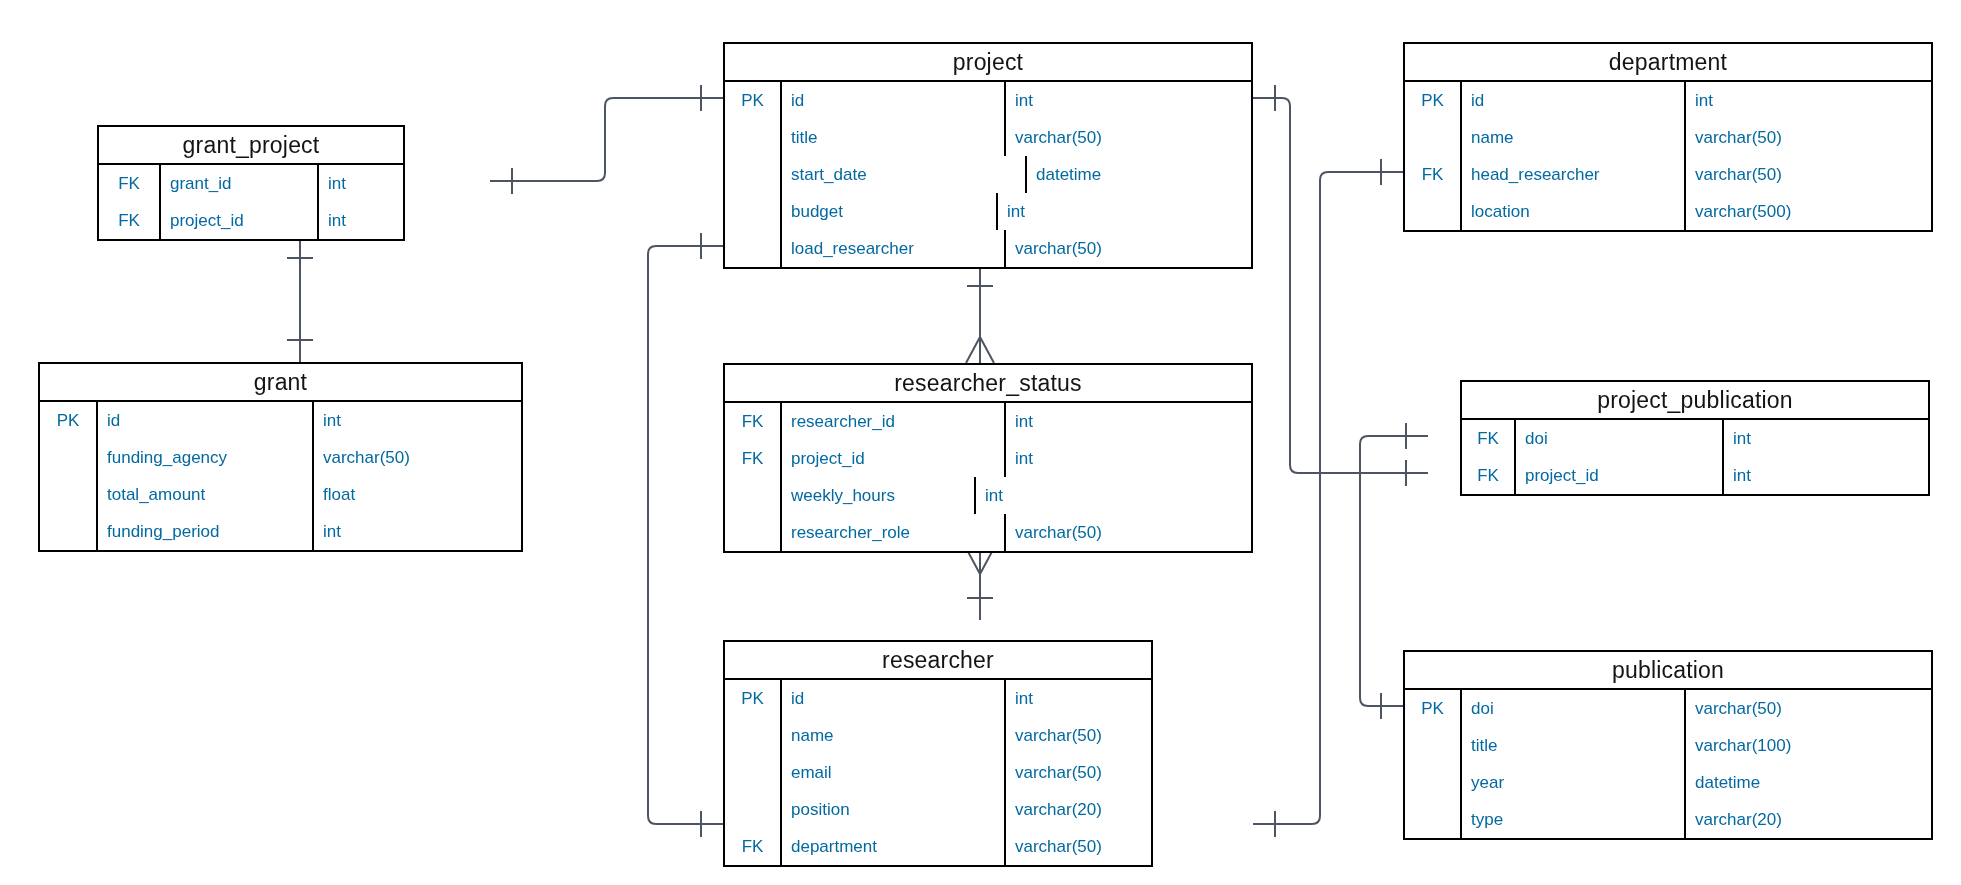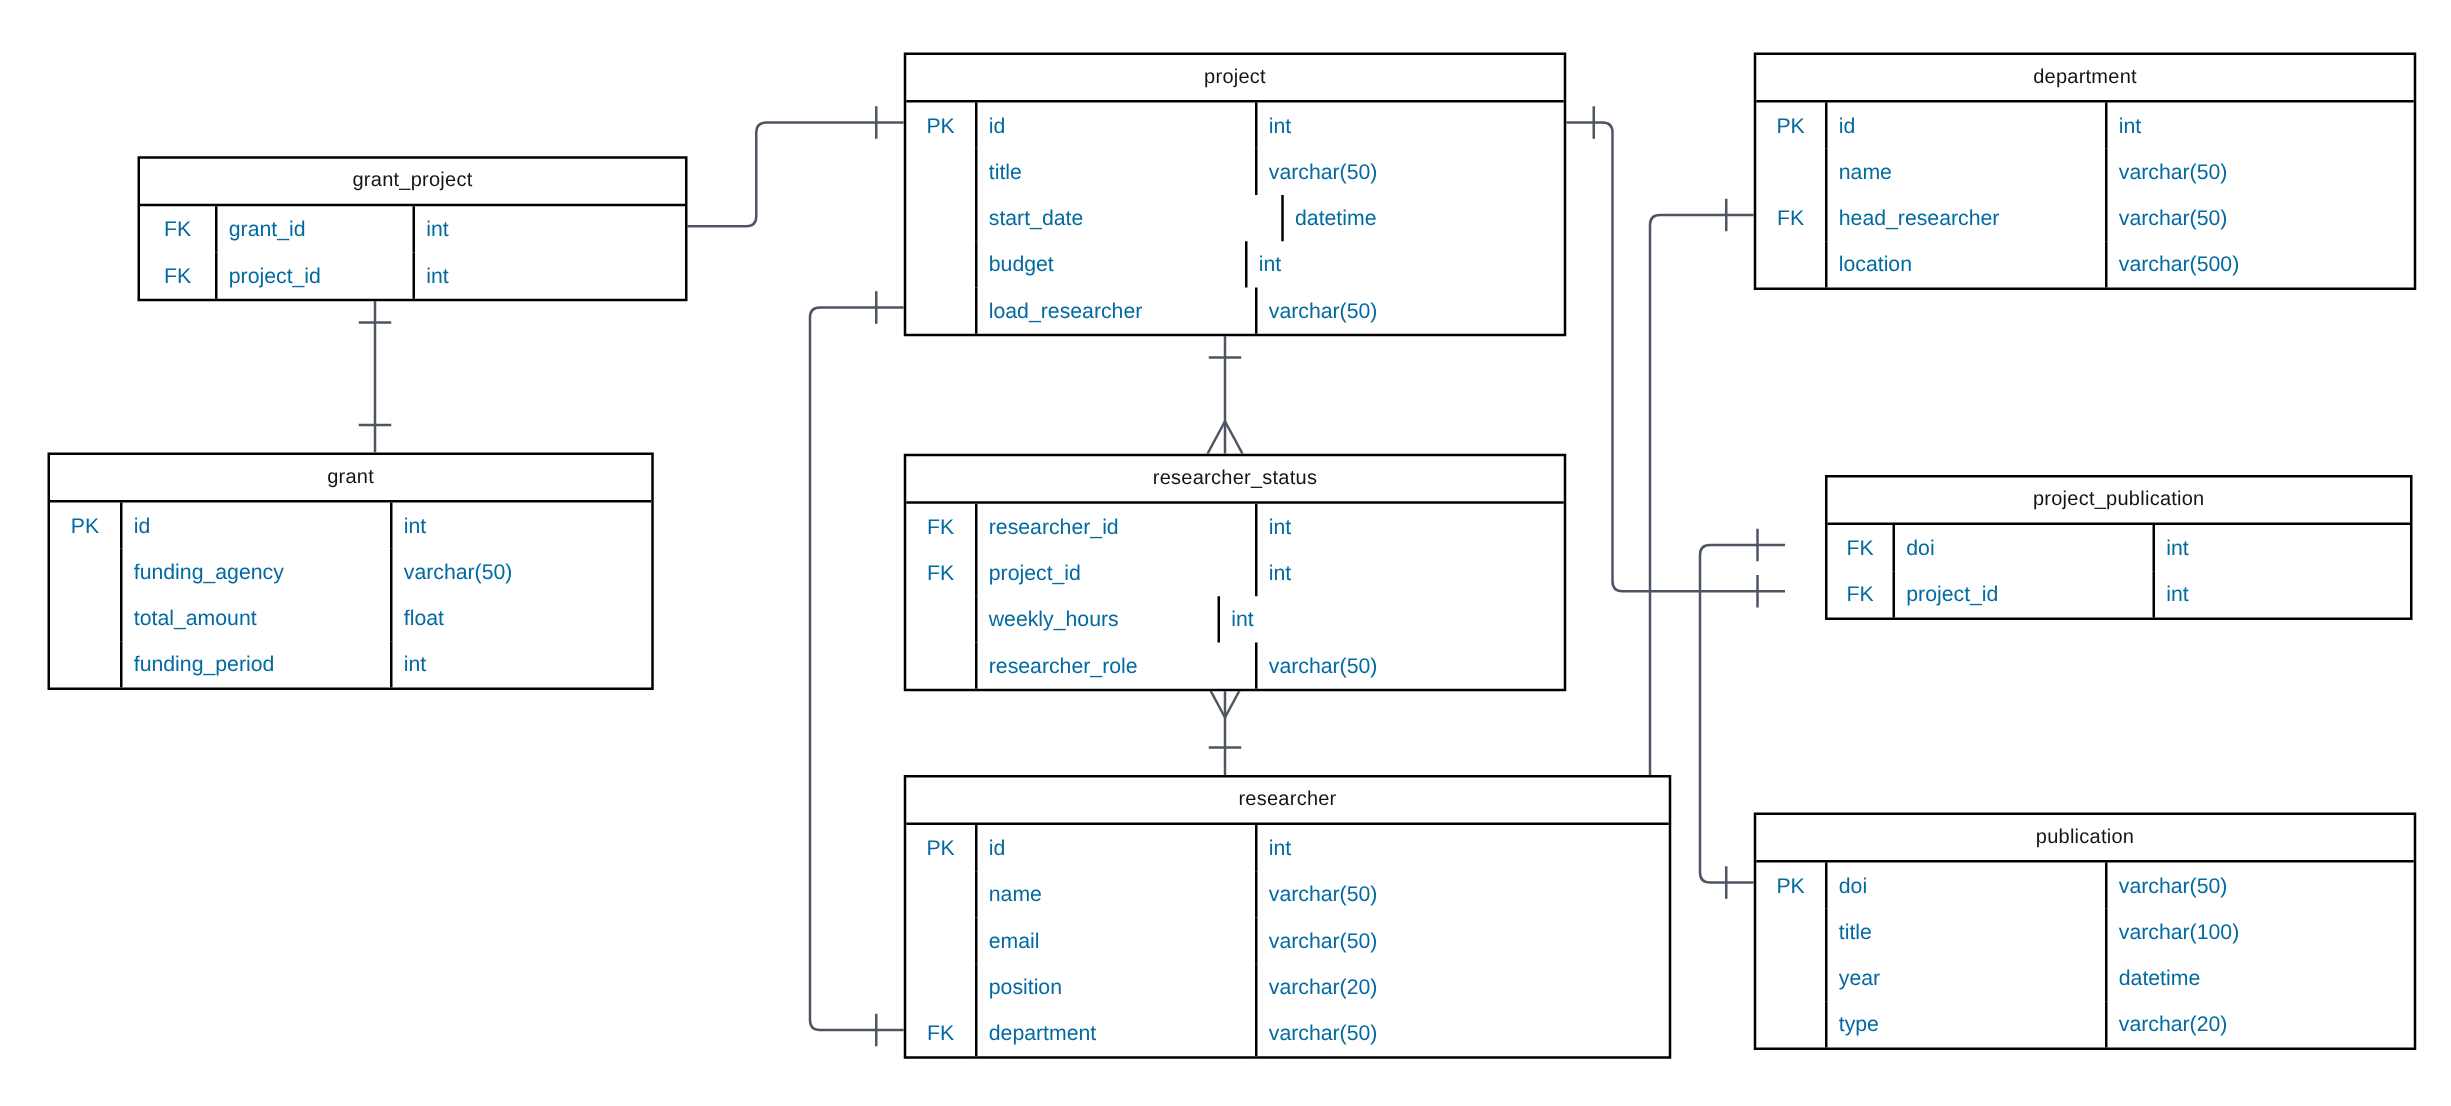--- a/index.html
+++ b/index.html
@@ -27,21 +27,21 @@
     background: #ffffff;
     border: 2px solid #000000;
     box-sizing: border-box;
   }
   .entity-title {
     height: 36px;
     display: flex;
     align-items: center;
     justify-content: center;
     border-bottom: 2px solid #000000;
-    font-size: 16px;
+    font-size: 23px;
     color: #141414;
     letter-spacing: 0.2px;
   }
   .entity-row {
     display: flex;
     height: 37px;
     font-size: 17px;
     color: #0369a1;
   }
   .cell {
@@ -107,21 +107,21 @@
         <path d="M 1403 706 L 1368 706 Q 1360 706 1360 698 L 1360 444 Q 1360 436 1368 436 L 1428 436" fill="none" stroke="#4d5563" stroke-width="2"></path>
         <line x1="1381" y1="693" x2="1381" y2="719" stroke="#4d5563" stroke-width="2"></line>
         <line x1="1406" y1="423" x2="1406" y2="449" stroke="#4d5563" stroke-width="2"></line>
       </g>
       <g>
         <path d="M 1253 824 L 1312 824 Q 1320 824 1320 816 L 1320 180 Q 1320 172 1328 172 L 1403 172" fill="none" stroke="#4d5563" stroke-width="2"></path>
         <line x1="1275" y1="811" x2="1275" y2="837" stroke="#4d5563" stroke-width="2"></line>
         <line x1="1381" y1="159" x2="1381" y2="185" stroke="#4d5563" stroke-width="2"></line>
       </g>
     </svg>
-<div class="entity" style="left: 110px; top: 125px; width: 440px;">
+<div class="entity" style="left: 97px; top: 125px; width: 308px;">
       <div class="entity-title">grant_project</div>
       <div class="entity-row">
         <div class="cell cell-key" style="width: 60px;">FK</div>
         <div class="cell cell-name" style="width: 158px;">grant_id</div>
         <div class="cell cell-type">int</div>
       </div>
       <div class="entity-row">
         <div class="cell cell-key" style="width: 60px;">FK</div>
         <div class="cell cell-name" style="width: 158px;">project_id</div>
         <div class="cell cell-type">int</div>
@@ -194,21 +194,21 @@
         <div class="cell cell-key" style="width: 55px;"></div>
         <div class="cell cell-name" style="width: 194px;">weekly_hours</div>
         <div class="cell cell-type">int</div>
       </div>
       <div class="entity-row">
         <div class="cell cell-key" style="width: 55px;"></div>
         <div class="cell cell-name" style="width: 224px;">researcher_role</div>
         <div class="cell cell-type">varchar(50)</div>
       </div>
     </div>
-    <div class="entity" style="left: 723px; top: 620px; width: 614px;">
+    <div class="entity" style="left: 723px; top: 640px; width: 430px;">
       <div class="entity-title">researcher</div>
       <div class="entity-row">
         <div class="cell cell-key" style="width: 55px;">PK</div>
         <div class="cell cell-name" style="width: 224px;">id</div>
         <div class="cell cell-type">int</div>
       </div>
       <div class="entity-row">
         <div class="cell cell-key" style="width: 55px;"></div>
         <div class="cell cell-name" style="width: 224px;">name</div>
         <div class="cell cell-type">varchar(50)</div>

